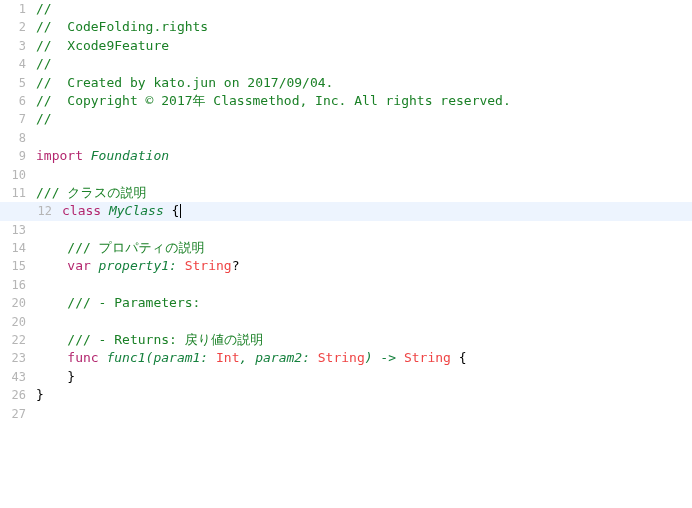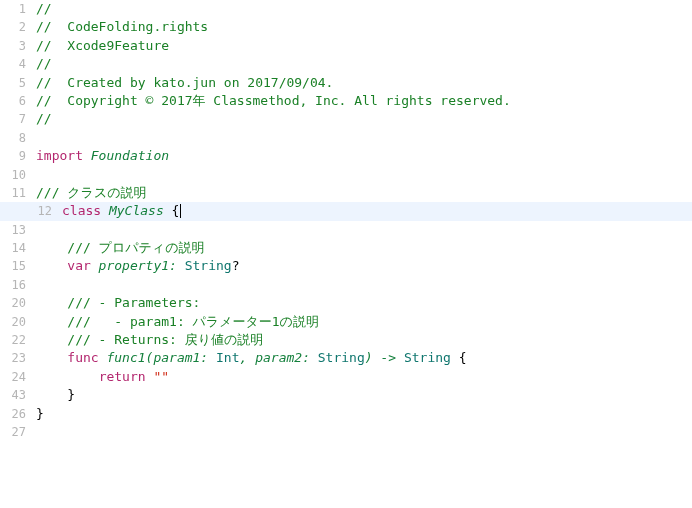--- a/index.html
+++ b/index.html
@@ -35,21 +35,21 @@
     font-size: 12px;
     user-select: none;
     flex-shrink: 0;
   }
   .code {
     flex: 1;
     color: #000000;
   }
   .tok-comment { color: #1a8026; }
   .tok-keyword { color: #b3266e; }
-  .tok-type    { color: #0f766e; }
+  .tok-type    { color: #ef4444; }
   .tok-string  { color: #d12f1b; }
   .tok-ident   { color: #15803d; font-style: italic; }
   .tok-punct   { color: #000000; }
   .cursor {
     display: inline-block;
     width: 1px;
     height: 14px;
     background: #000;
     vertical-align: text-bottom;
     margin-left: 1px;
@@ -69,20 +69,19 @@
     <div class="line"><div class="gutter">8</div><div class="code"></div></div>
     <div class="line"><div class="gutter">9</div><div class="code"><span class="tok-keyword">import</span><span class="tok-ident"> Foundation</span></div></div>
     <div class="line"><div class="gutter">10</div><div class="code"></div></div>
     <div class="line"><div class="gutter">11</div><div class="code"><span class="tok-comment">/// クラスの説明</span></div></div>
     <div class="line highlighted"><div class="gutter">12</div><div class="code"><span class="tok-keyword">class</span><span class="tok-ident"> MyClass </span><span class="tok-punct">{</span><span class="cursor"></span></div></div>
     <div class="line"><div class="gutter">13</div><div class="code"></div></div>
     <div class="line"><div class="gutter">14</div><div class="code"><span class="tok-ident">    </span><span class="tok-comment">/// プロパティの説明</span></div></div>
     <div class="line"><div class="gutter">15</div><div class="code"><span class="tok-ident">    </span><span class="tok-keyword">var</span><span class="tok-ident"> property1: </span><span class="tok-type">String</span><span class="tok-punct">?</span></div></div>
     <div class="line"><div class="gutter">16</div><div class="code"></div></div>
     <div class="line"><div class="gutter">20</div><div class="code"><span class="tok-ident">    </span><span class="tok-comment">/// - Parameters:</span></div></div>
-    <div class="line"><div class="gutter">20</div><div class="code"><span class="tok-ident">    </span><span class="tok-comment">///   - param1: パラメーター1の説明</span></div></div>
+    <div class="line"><div class="gutter">20</div><div class="code"><span class="tok-ident">    </span></div></div>
     <div class="line"><div class="gutter">22</div><div class="code"><span class="tok-ident">    </span><span class="tok-comment">/// - Returns: 戻り値の説明</span></div></div>
     <div class="line"><div class="gutter">23</div><div class="code"><span class="tok-ident">    </span><span class="tok-keyword">func</span><span class="tok-ident"> func1(param1: </span><span class="tok-type">Int</span><span class="tok-ident">, param2: </span><span class="tok-type">String</span><span class="tok-ident">) -&gt; </span><span class="tok-type">String</span><span class="tok-ident"> </span><span class="tok-punct">{</span></div></div>
-    <div class="line"><div class="gutter">24</div><div class="code"><span class="tok-ident">        </span><span class="tok-keyword">return</span><span class="tok-ident"> </span><span class="tok-string">""</span></div></div>
     <div class="line"><div class="gutter">43</div><div class="code"><span class="tok-ident">    </span><span class="tok-punct">}</span></div></div>
     <div class="line"><div class="gutter">26</div><div class="code"><span class="tok-punct">}</span></div></div>
     <div class="line"><div class="gutter">27</div><div class="code"></div></div>
   </div>
 
 </body></html>

